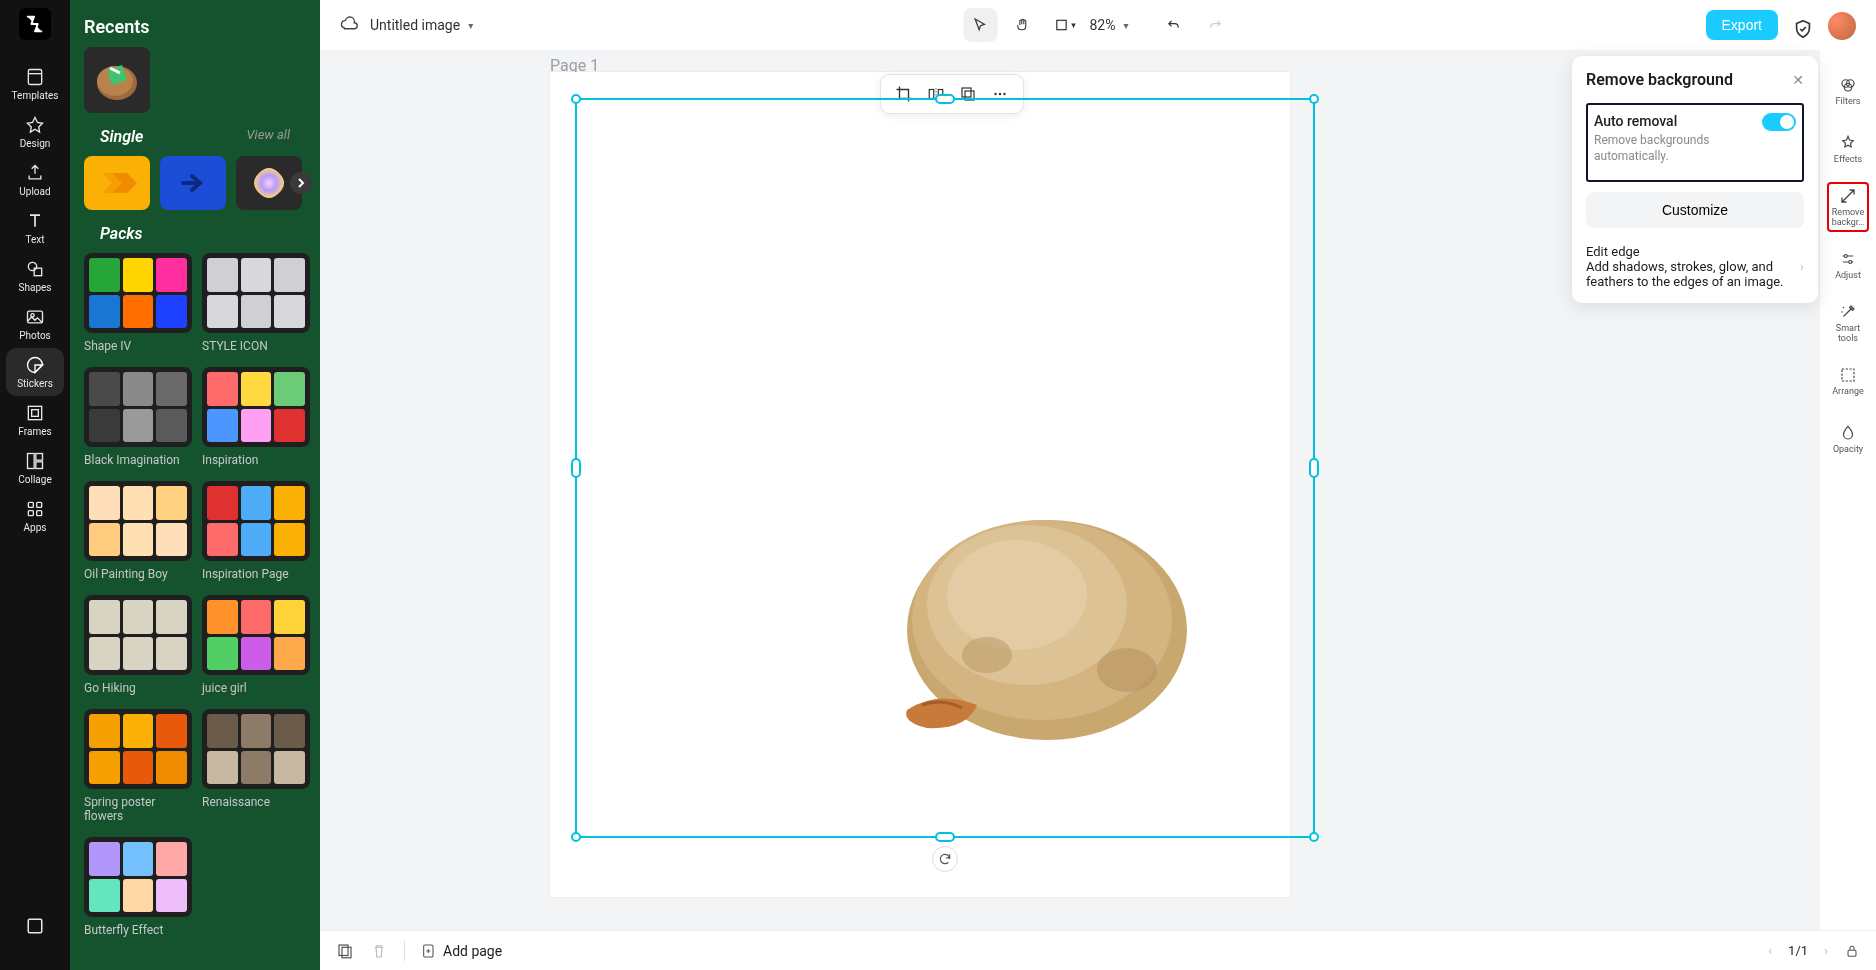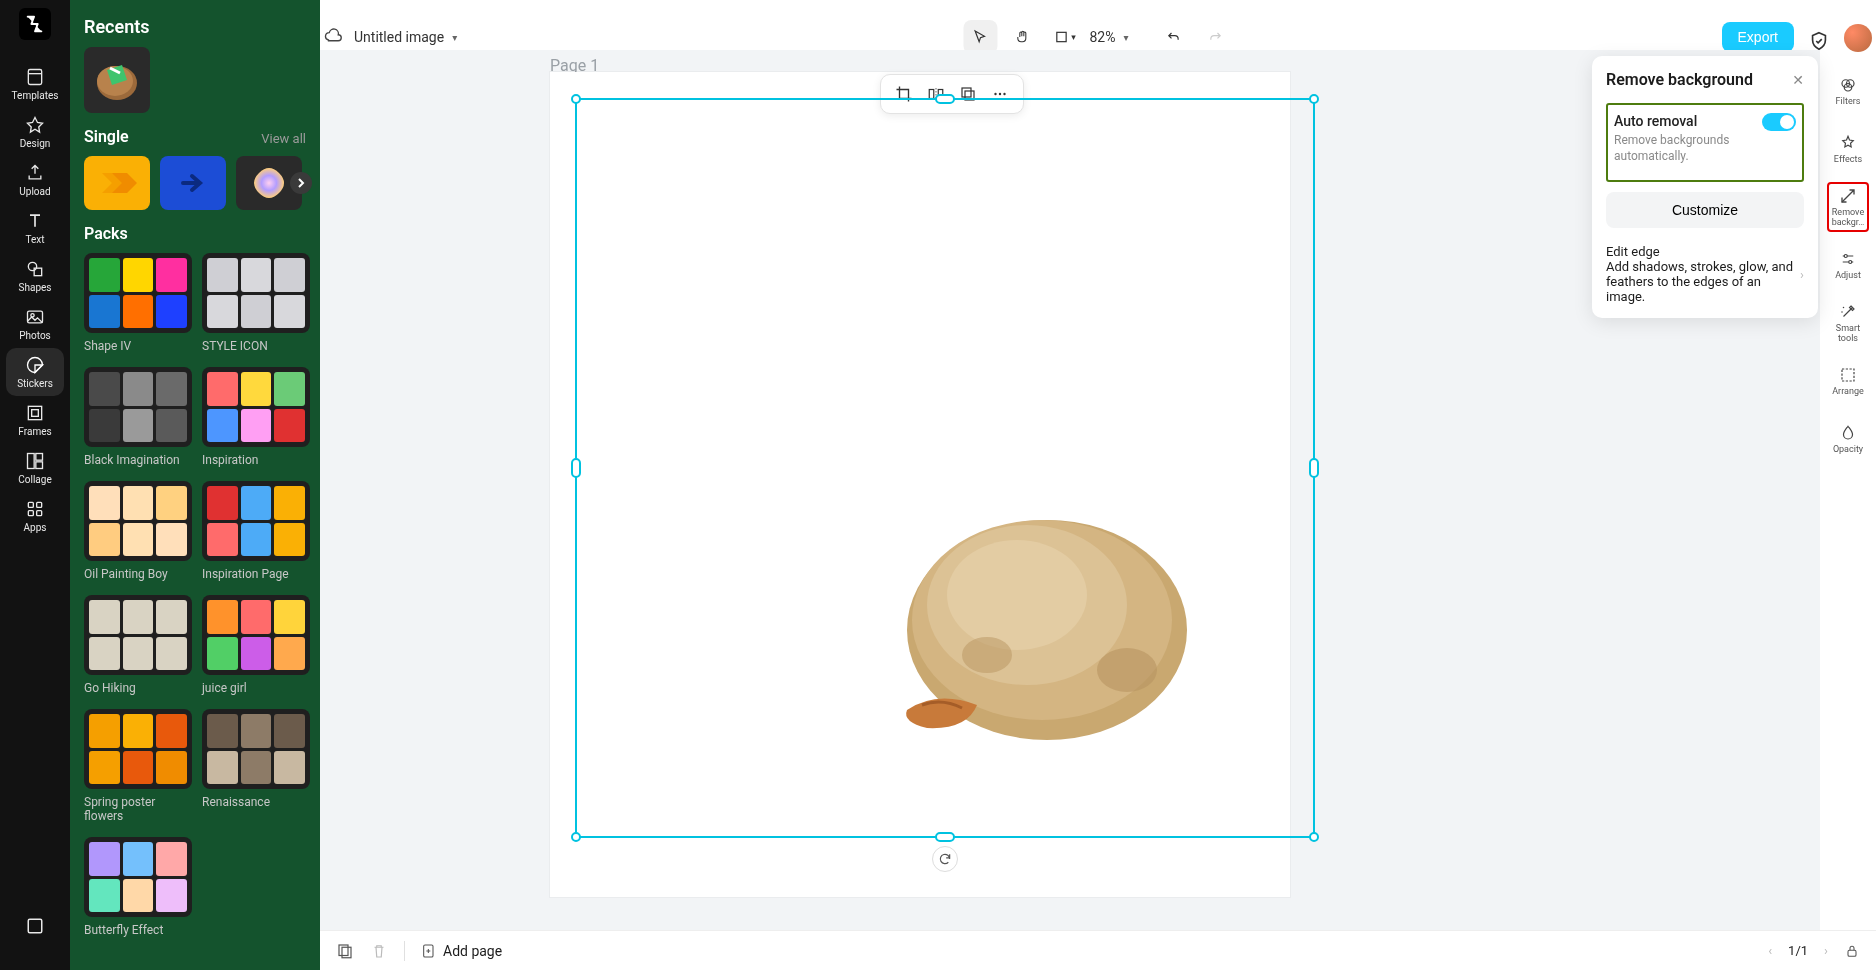--- a/index.html
+++ b/index.html
@@ -1,19 +1,19 @@
 <!DOCTYPE html>
 <html><head>
 <meta charset="utf-8">
 <style>
 * { box-sizing: border-box; margin: 0; padding: 0; }
 body { font-family: -apple-system, BlinkMacSystemFont, "Segoe UI", Roboto, sans-serif; background: #fff; overflow: hidden; width: 1876px; height: 970px; font-size: 13px; color: #1c1c1c; }
 
 
-.topbar { position: absolute; top: 12px; left: 320px; right: 0; height: 50px; display: flex; align-items: center; padding: 0 4px; background: #fff; }
+.topbar { position: absolute; top: 0; left: 320px; right: 0; height: 50px; display: flex; align-items: center; padding: 0 20px; background: #fff; }
 .topbar-left { display: flex; align-items: center; gap: 12px; }
 .cloud-icon { width: 18px; height: 18px; }
 .title-wrap { display: flex; align-items: center; gap: 8px; cursor: pointer; }
 .title-text { font-size: 14px; color: #333; }
 .caret { font-size: 10px; color: #666; }
 .topbar-center { position: absolute; left: 50%; transform: translateX(-50%); display: flex; align-items: center; gap: 8px; }
 .tool-btn { width: 34px; height: 34px; display: flex; align-items: center; justify-content: center; border-radius: 8px; cursor: pointer; }
 .tool-btn.active { background: #f0f0f0; }
 .zoom-group { display: flex; align-items: center; gap: 4px; }
 .zoom-text { font-size: 14px; color: #333; padding: 0 4px; }
@@ -27,21 +27,21 @@
 .logo { width: 32px; height: 32px; background: #000; border-radius: 6px; display: flex; align-items: center; justify-content: center; color: #fff; margin-bottom: 10px; }
 .iconcol-item { width: 58px; height: 48px; display: flex; flex-direction: column; align-items: center; justify-content: center; gap: 3px; border-radius: 10px; cursor: pointer; }
 .iconcol-item.active { background: #2a2a2a; }
 .iconcol-item .ic { width: 20px; height: 20px; color: #e8e8e8; display:flex; align-items:center; justify-content:center; }
 .iconcol-item .lbl { font-size: 10px; color: #e8e8e8; }
 .iconcol-bottom { margin-top: auto; margin-bottom: 20px; }
 
 
 .panel { position: absolute; left: 70px; top: 0; width: 250px; height: 100%; background: #14532d; color: #fff; padding: 16px 14px 0; overflow-y: auto; }
 .panel h2 { font-size: 18px; font-weight: 600; margin-bottom: 10px; }
-.panel-section-head { display: flex; align-items: flex-end; justify-content: space-between; margin: 14px 0 10px; }
+.panel-section-head { display: flex; align-items: flex-start; justify-content: space-between; margin: 14px 16px 10px; font-style: italic; }
 .panel-section-head h3 { font-size: 16px; font-weight: 600; }
 .viewall { font-size: 13px; color: #9a9a9a; cursor: pointer; }
 .thumb-row { display: flex; gap: 10px; position: relative; }
 .thumb { width: 66px; height: 54px; border-radius: 8px; background: #2a2a2a; display:flex; align-items:center; justify-content:center; overflow:hidden; cursor:pointer; }
 .thumb.big { width: 66px; height: 66px; }
 .row-arrow { position: absolute; right: -6px; top: 50%; transform: translateY(-50%); width: 22px; height: 22px; border-radius: 50%; background: #3a3a3a; display:flex; align-items:center; justify-content:center; cursor:pointer; }
 .packs-grid { display: grid; grid-template-columns: 1fr 1fr; gap: 14px 10px; }
 .pack { display:flex; flex-direction:column; gap:6px; }
 .pack-thumb { width: 108px; height: 80px; border-radius: 8px; background: #1f1f1f; display:grid; grid-template-columns: repeat(3,1fr); grid-template-rows: repeat(2,1fr); gap:3px; padding:5px; cursor:pointer; }
 .pack-thumb .cell { border-radius:3px; }
@@ -60,30 +60,30 @@
 .handle.ml { left:-6px; top:50%; transform:translateY(-50%); height:20px; border-radius:6px; }
 .handle.mr { right:-6px; top:50%; transform:translateY(-50%); height:20px; border-radius:6px; }
 .rotate-btn { position:absolute; left:50%; bottom:-36px; transform:translateX(-50%); width:26px; height:26px; border-radius:50%; background:#fff; border:1px solid #ddd; display:flex; align-items:center; justify-content:center; cursor:pointer; }
 .rock { position:absolute; left:270px; top:370px; width:370px; height:280px; }
 
 
 .float-tb { position: absolute; left: 560px; top: 24px; background: #fff; border: 1px solid #e3e3e3; border-radius: 10px; display: flex; align-items: center; gap: 6px; padding: 6px 10px; box-shadow: 0 2px 8px rgba(0,0,0,0.08); }
 .ft-btn { width: 26px; height: 26px; display:flex; align-items:center; justify-content:center; cursor:pointer; border-radius:6px; }
 
 
-.props { position: absolute; right: 58px; top: 56px; width: 226px; background: #fff; border-radius: 10px; box-shadow: 0 4px 20px rgba(0,0,0,0.1); padding: 14px; }
+.props { position: absolute; right: 58px; top: 56px; width: 246px; background: #fff; border-radius: 10px; box-shadow: 0 4px 20px rgba(0,0,0,0.1); padding: 14px; }
 .props-head { display:flex; align-items:center; justify-content:space-between; margin-bottom: 14px; }
 .props-head h3 { font-size: 16px; font-weight: 600; }
 .close-x { cursor:pointer; color:#888; font-size:14px; }
 .props-block { display:flex; align-items:flex-start; justify-content:space-between; padding: 4px 0 10px; }
 .props-block .blk-title { font-size: 14px; font-weight: 500; color:#222; }
 .props-block .blk-sub { font-size: 12px; color:#8a8a8a; margin-top:4px; line-height:1.3; }
 .toggle { width: 34px; height: 18px; background: #1acbff; border-radius: 10px; position: relative; cursor:pointer; flex-shrink: 0; }
 .toggle::after { content:""; position:absolute; right:2px; top:2px; width:14px; height:14px; background:#fff; border-radius:50%; }
-.highlight-box { border: 2px solid #4d7c0f; border-radius: 3px; padding: 4px 6px 6px; margin-bottom: 10px; }
+.highlight-box { border: 2px solid #0f172a; border-radius: 3px; padding: 4px 6px 6px; margin-bottom: 10px; }
 .customize-btn { width:100%; background:#f3f4f5; border:none; border-radius:8px; padding:10px; font-size:14px; cursor:pointer; margin-bottom:16px; }
 .edit-edge { display:flex; align-items:flex-start; justify-content:space-between; cursor:pointer; }
 .edit-edge .chev { color:#bbb; align-self:center; }
 
 
 .right-col { position:absolute; right:0; top:56px; width:56px; display:flex; flex-direction:column; align-items:center; gap:8px; padding-top:10px; }
 .rc-item { width:42px; height:50px; display:flex; flex-direction:column; align-items:center; justify-content:center; gap:3px; border-radius:8px; cursor:pointer; }
 .rc-item .ic { width:18px; height:18px; color:#444; display:flex; align-items:center; justify-content:center; }
 .rc-item .lbl { font-size: 9px; color:#555; text-align:center; line-height:1.1; }
 .rc-highlight { border: 2px solid #e60000; border-radius: 4px; }

